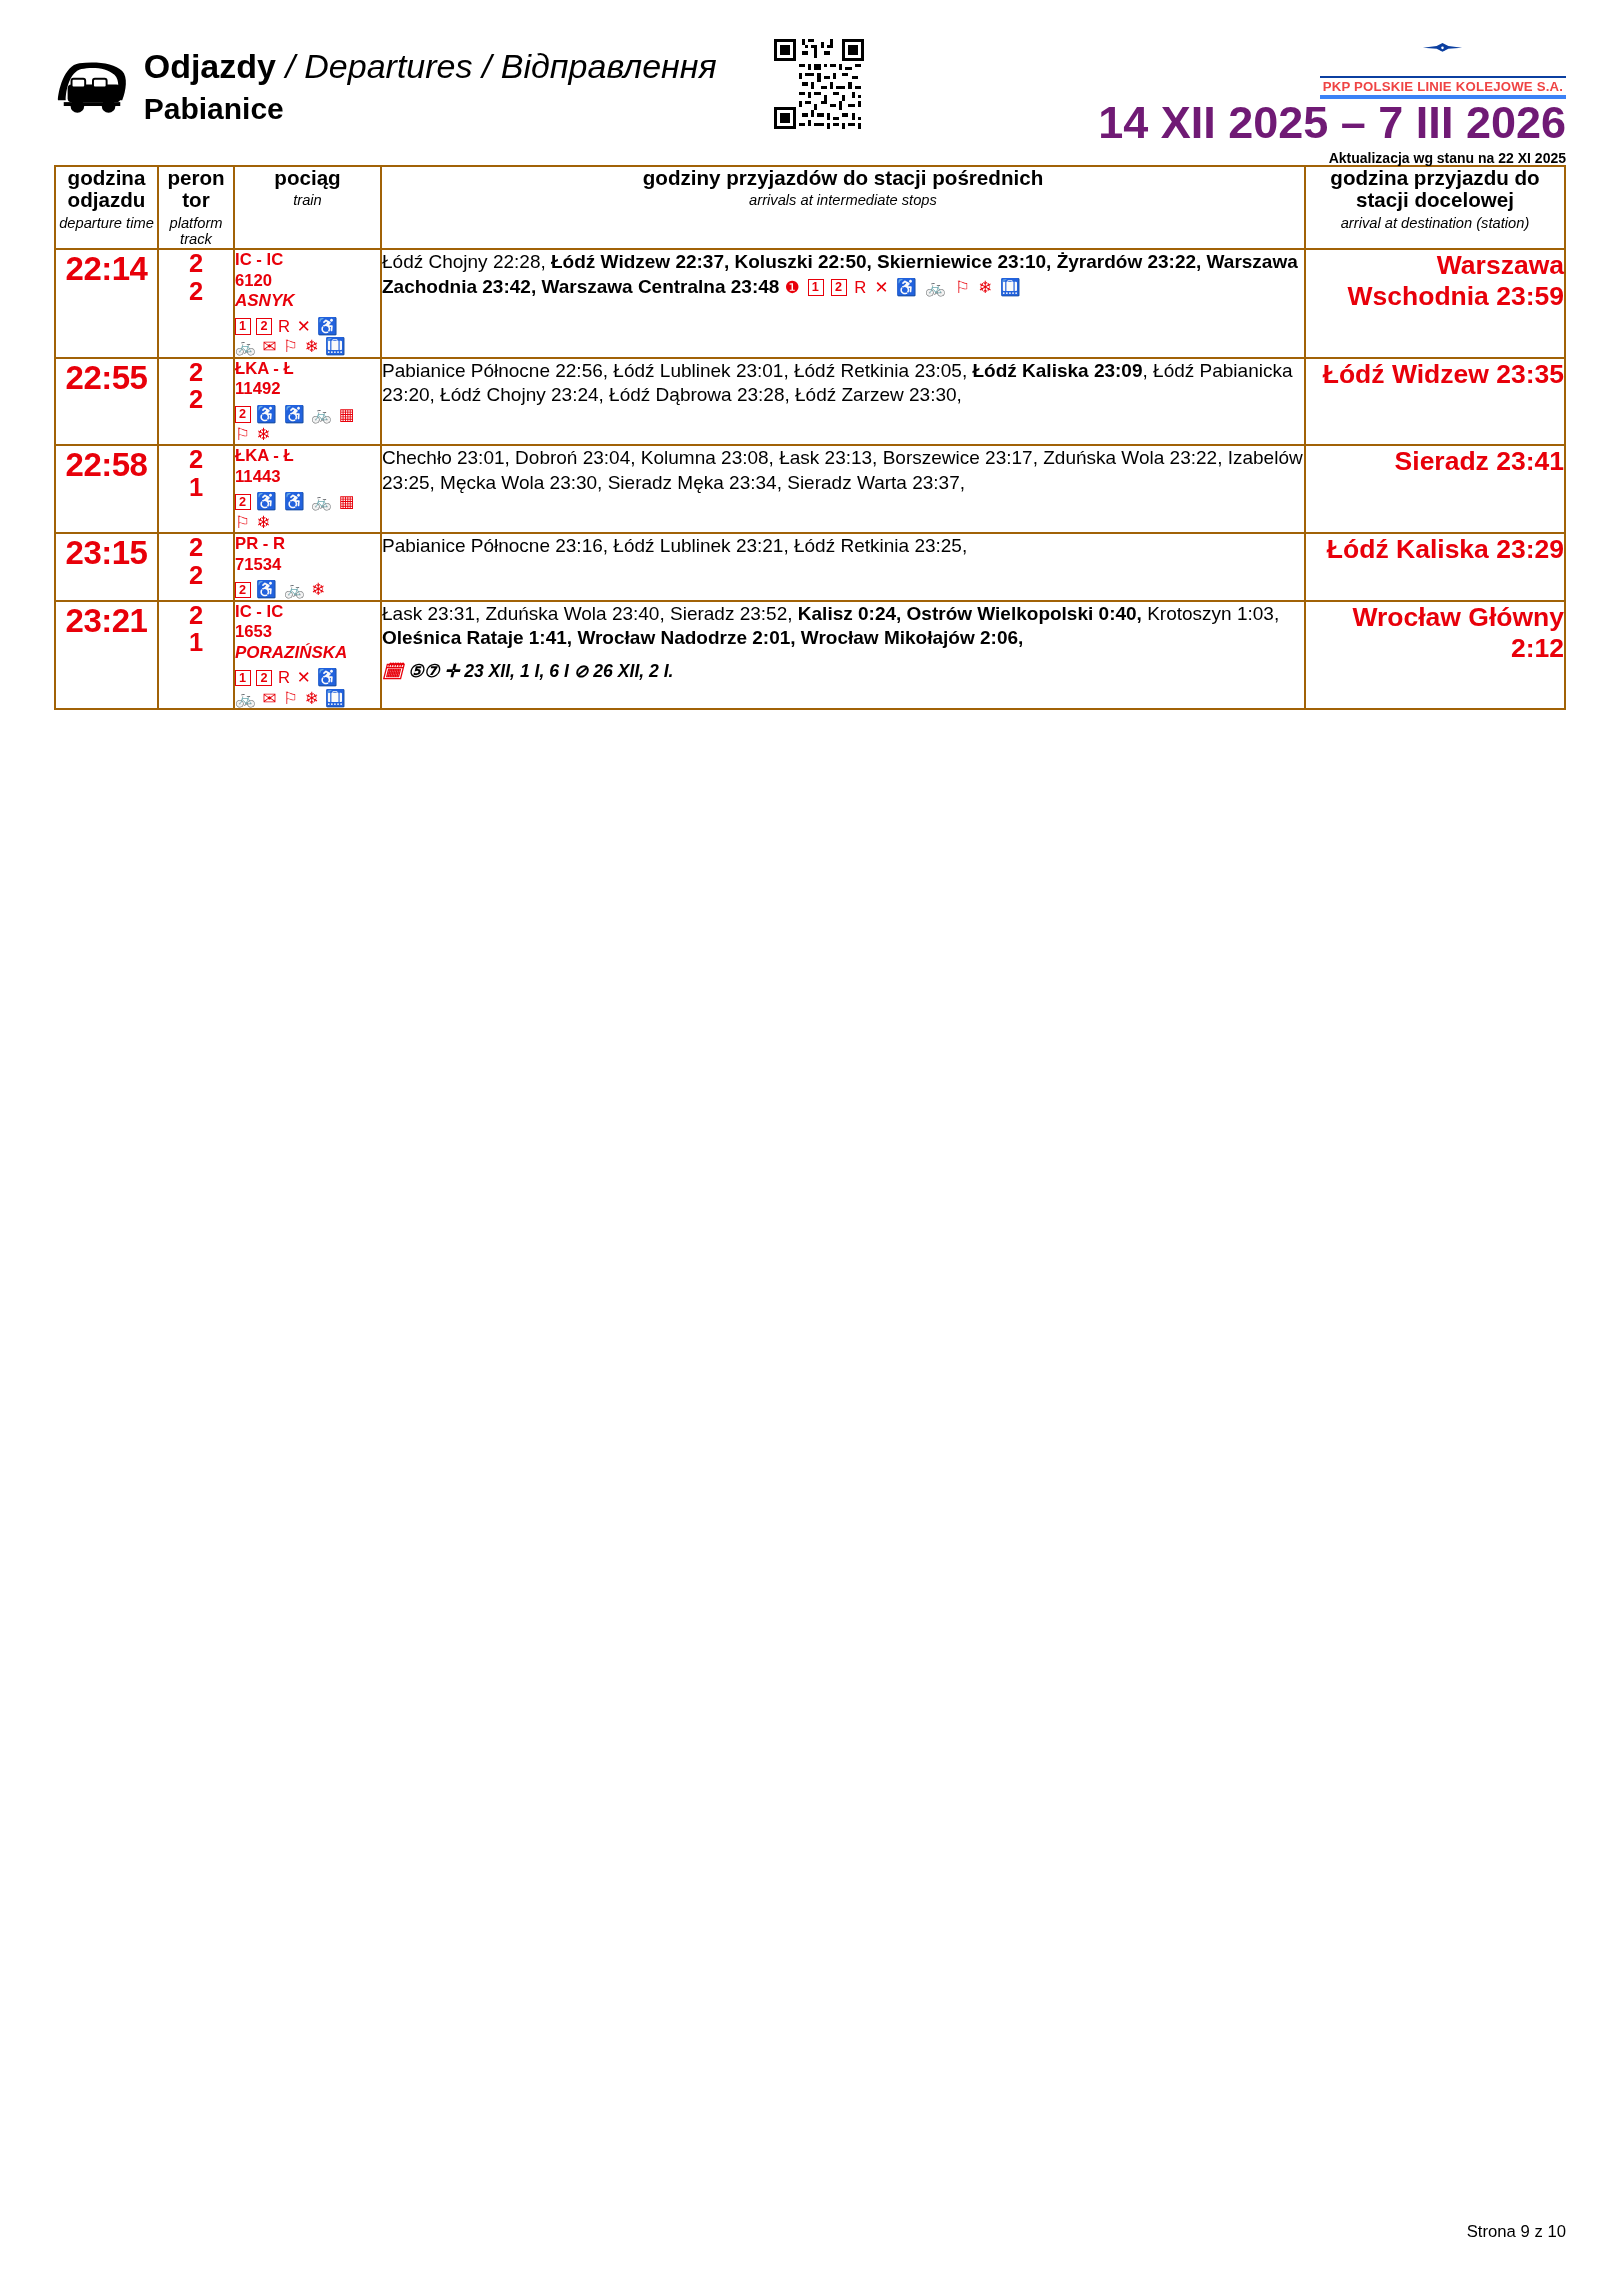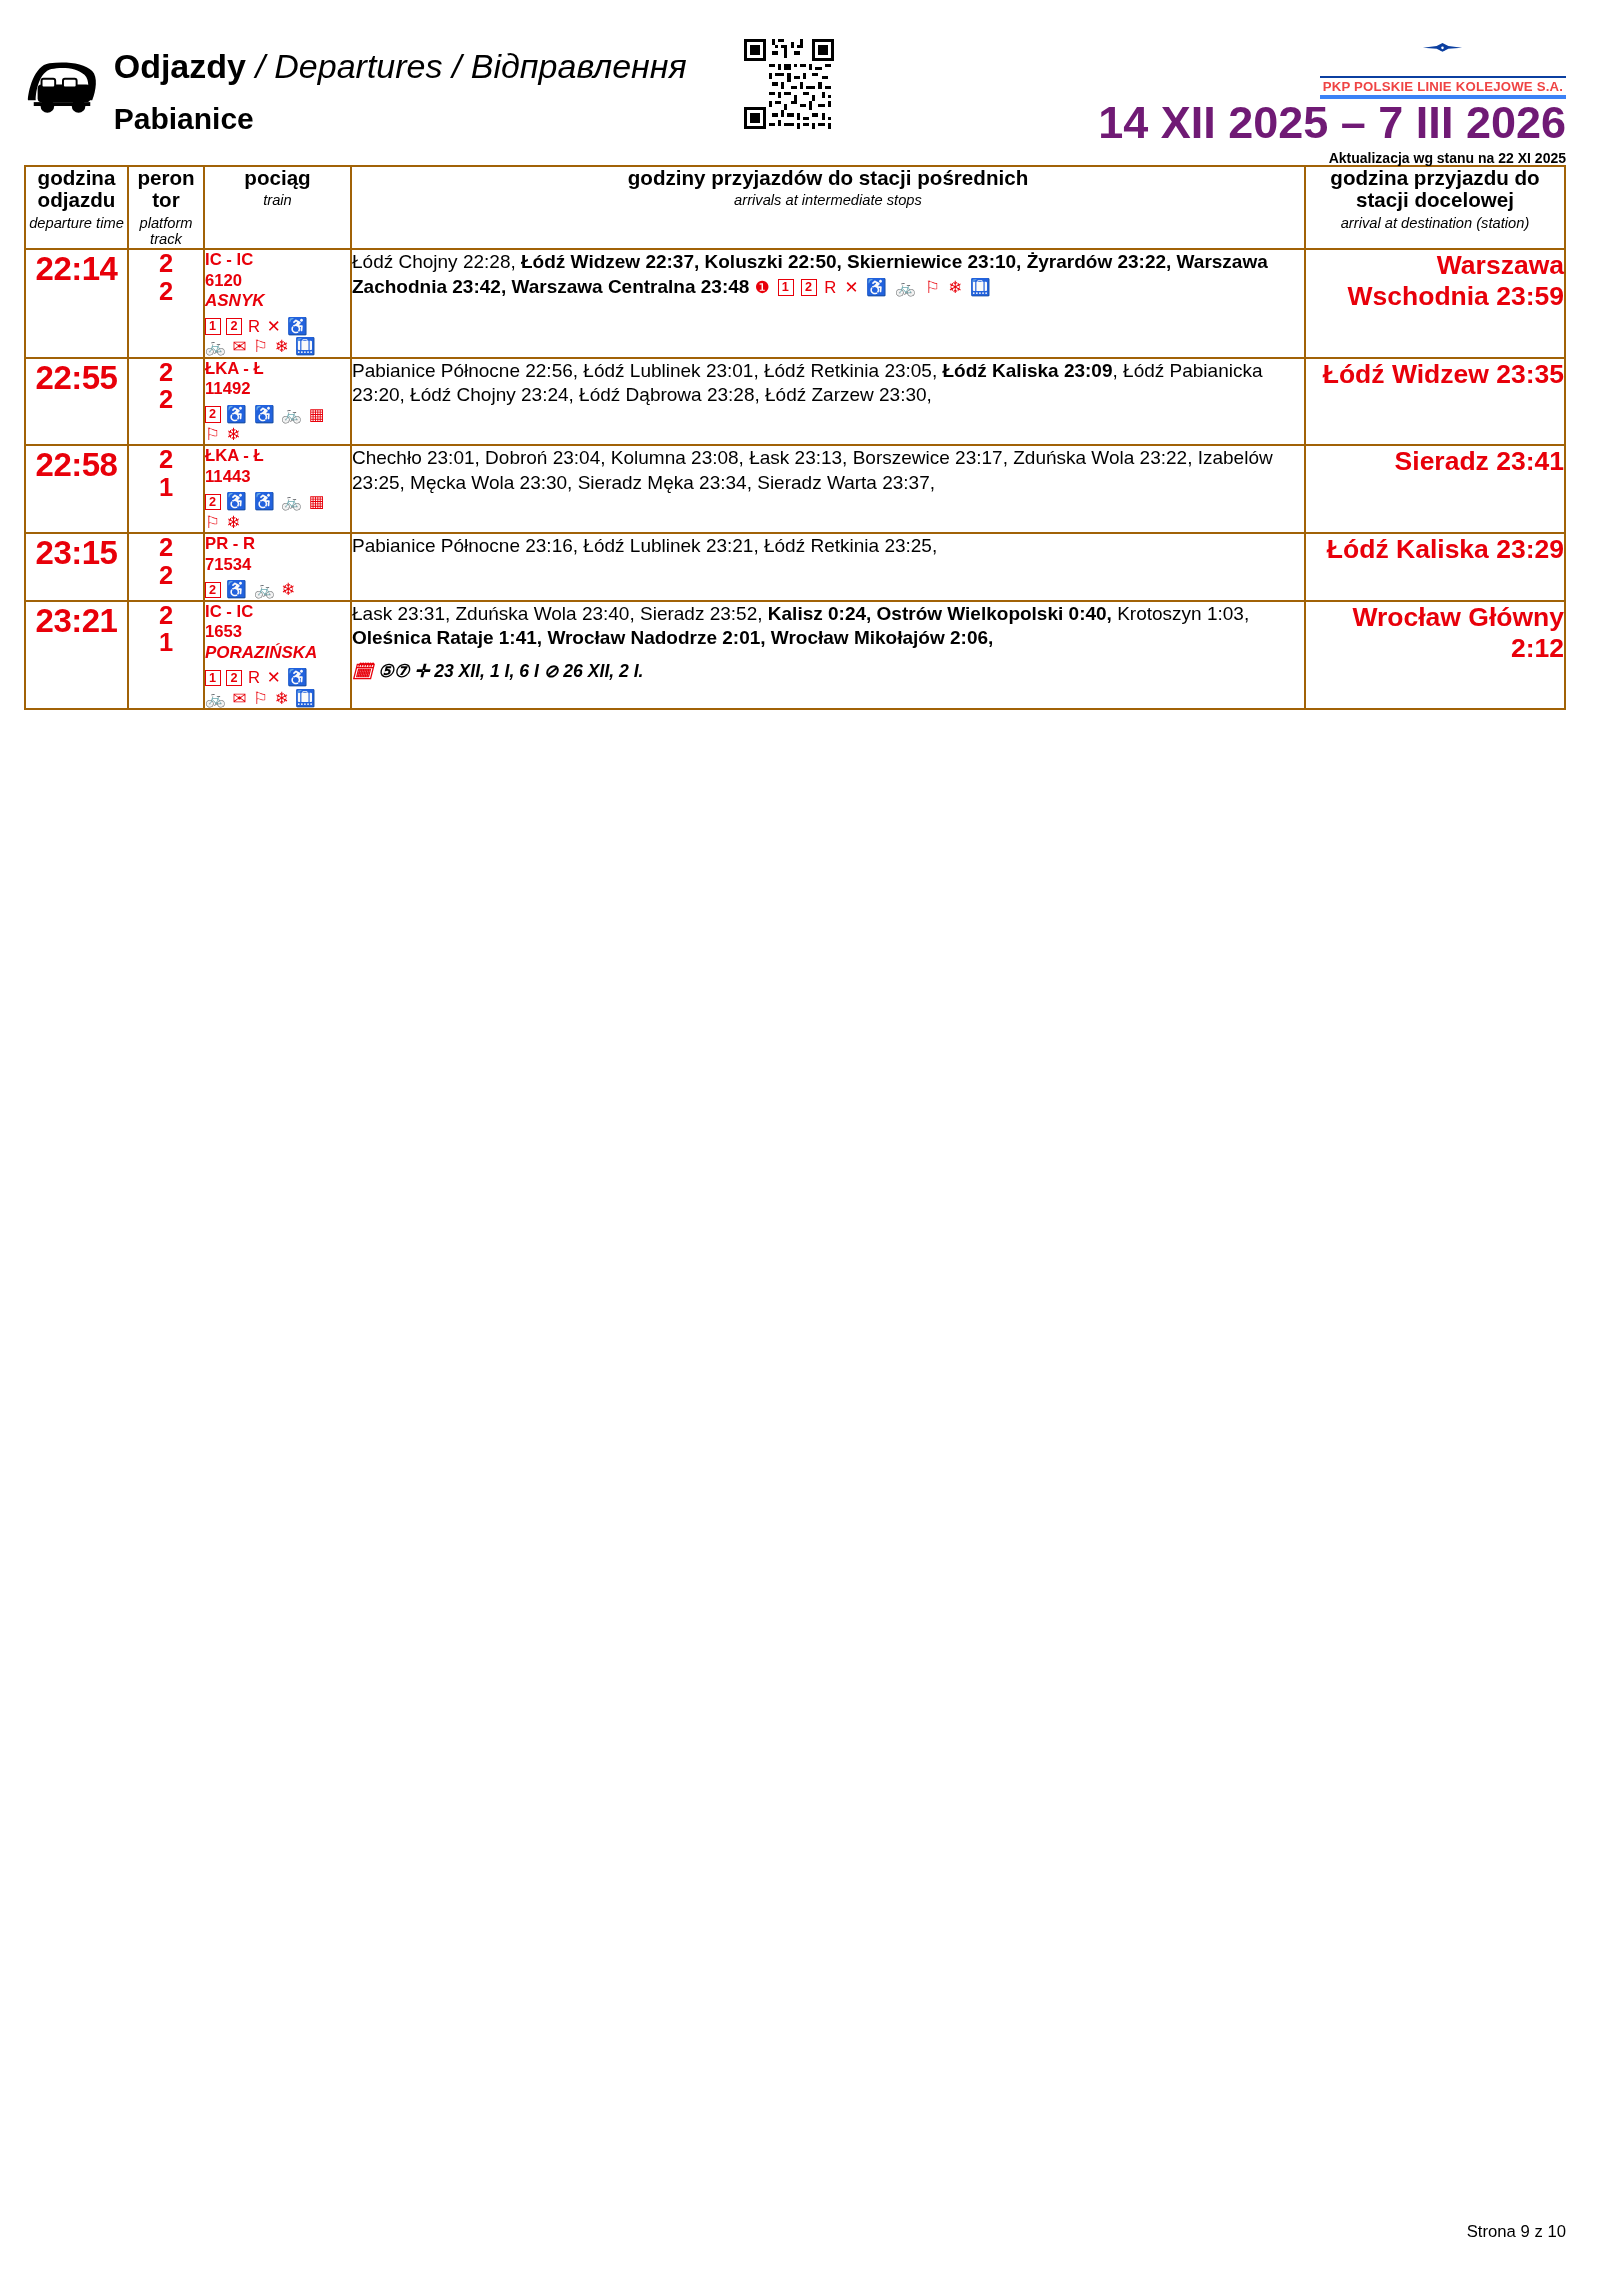--- a/index.html
+++ b/index.html
@@ -12,21 +12,21 @@
     background: #ffffff;
     font-family: "Liberation Sans", sans-serif;
     color: #000000;
     position: relative;
   }
   .page {
     position: relative;
     width: 1620px;
     height: 2293px;
     box-sizing: border-box;
-    padding: 39px 54px 0 24px;
+    padding: 39px 54px 0 54px;
   }
 
   
   .header {
     display: flex;
     align-items: flex-start;
     height: 118px;
     position: relative;
   }
   .train-logo {
@@ -50,21 +50,21 @@
   }
   .title-line1 .sep,
   .title-line1 .en,
   .title-line1 .ua {
     font-style: italic;
     font-weight: normal;
   }
   .title-line2 {
     font-size: 30px;
     font-weight: bold;
-    margin-top: 16px;
+    margin-top: 6px;
   }
   .qr {
     position: absolute;
     left: 720px;
     top: 0px;
     width: 90px;
     height: 90px;
   }
   .right-head {
     position: absolute;

